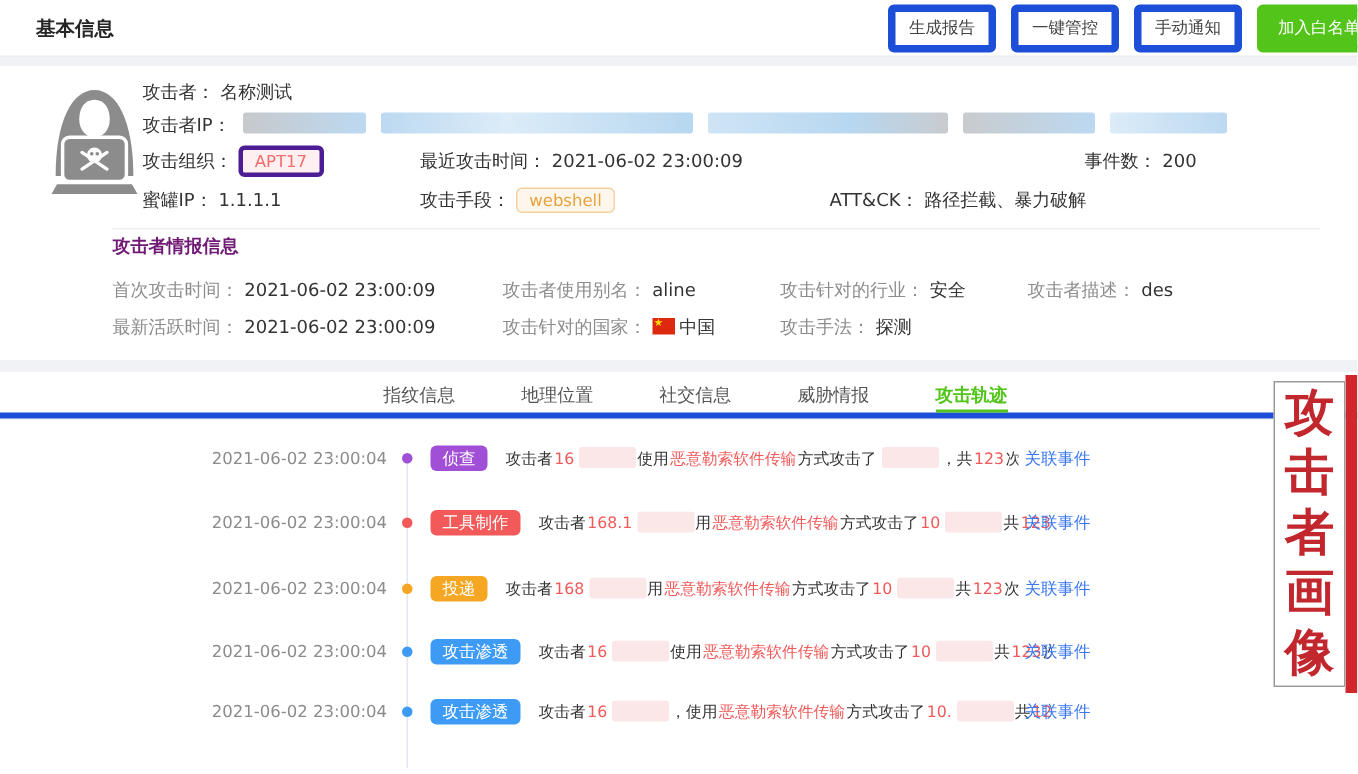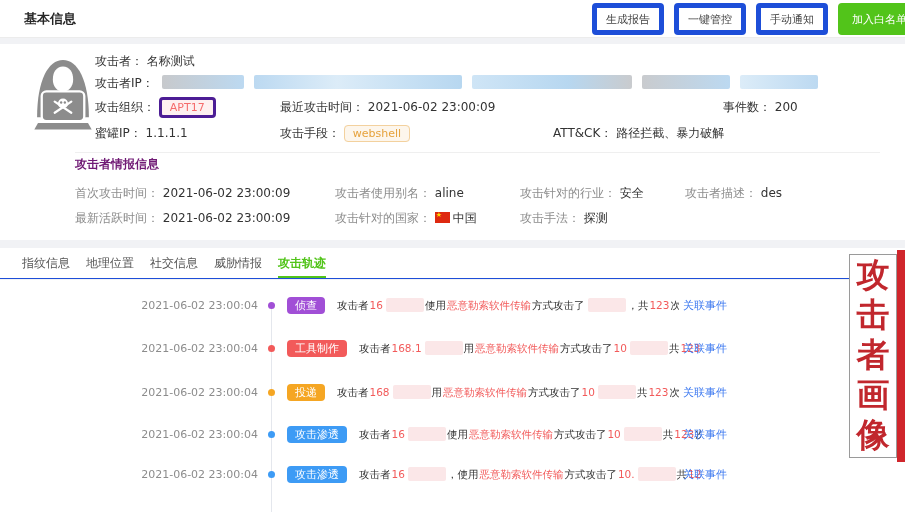--- a/index.html
+++ b/index.html
@@ -29,21 +29,21 @@
   .s3{width:160px;background:linear-gradient(90deg,#cfe5f6,#b7d7f0 60%,#c9cbce);}
   .s4{width:88px;background:linear-gradient(90deg,#c9cbce,#bcd9f1);}
   .s5{width:78px;background:linear-gradient(90deg,#dcecf8,#bcd9f1);}
   .divider{position:absolute;left:75px;right:25px;top:108px;border-top:1px solid #efefef;}
   .intel-title{position:absolute;top:112px;left:75px;font-weight:bold;color:#701a75;}
   .glbl{color:#8c8c8c;}
   .flag{display:inline-block;width:15px;height:11px;background:#de2910;position:relative;vertical-align:-1px;margin-right:3px;}
   .flag::before{content:"★";position:absolute;left:1px;top:-2px;font-size:7px;line-height:11px;color:#ffde00;}
   
   .tabs{position:absolute;top:248px;left:0;width:100%;height:31px;background:#fff;
-        border-bottom:1px solid #1d4ed8;display:flex;padding-left:22px;box-sizing:border-box;gap:16px;}
+        border-bottom:4px solid #1d4ed8;display:flex;padding-left:22px;box-sizing:border-box;gap:44px;justify-content:center;}
   .tab{line-height:30px;color:#555;cursor:pointer;font-size:12px;}
   .tab.active{color:#52c41a;border-bottom:2px solid #52c41a;font-weight:bold;}
   
   .timeline{position:absolute;top:280px;left:0;right:0;bottom:0;background:#fff;}
   .tl-line{position:absolute;left:271px;top:26px;bottom:4px;width:1px;background:#e4e7ed;}
   .t-row{position:absolute;left:0;right:0;height:22px;display:flex;align-items:center;}
   .r0{top:14px;} .r1{top:57px;} .r2{top:101px;} .r3{top:143px;} .r4{top:183px;}
   .t-time{width:258px;text-align:right;color:#8c8c8c;font-size:11px;flex:none;}
   .t-dot{width:7px;height:7px;border-radius:50%;margin-left:10px;flex:none;position:relative;z-index:1;}
   .t-tag{margin-left:12px;flex:none;color:#fff;border-radius:4px;padding:3px 8px;font-size:11px;line-height:11px;}

